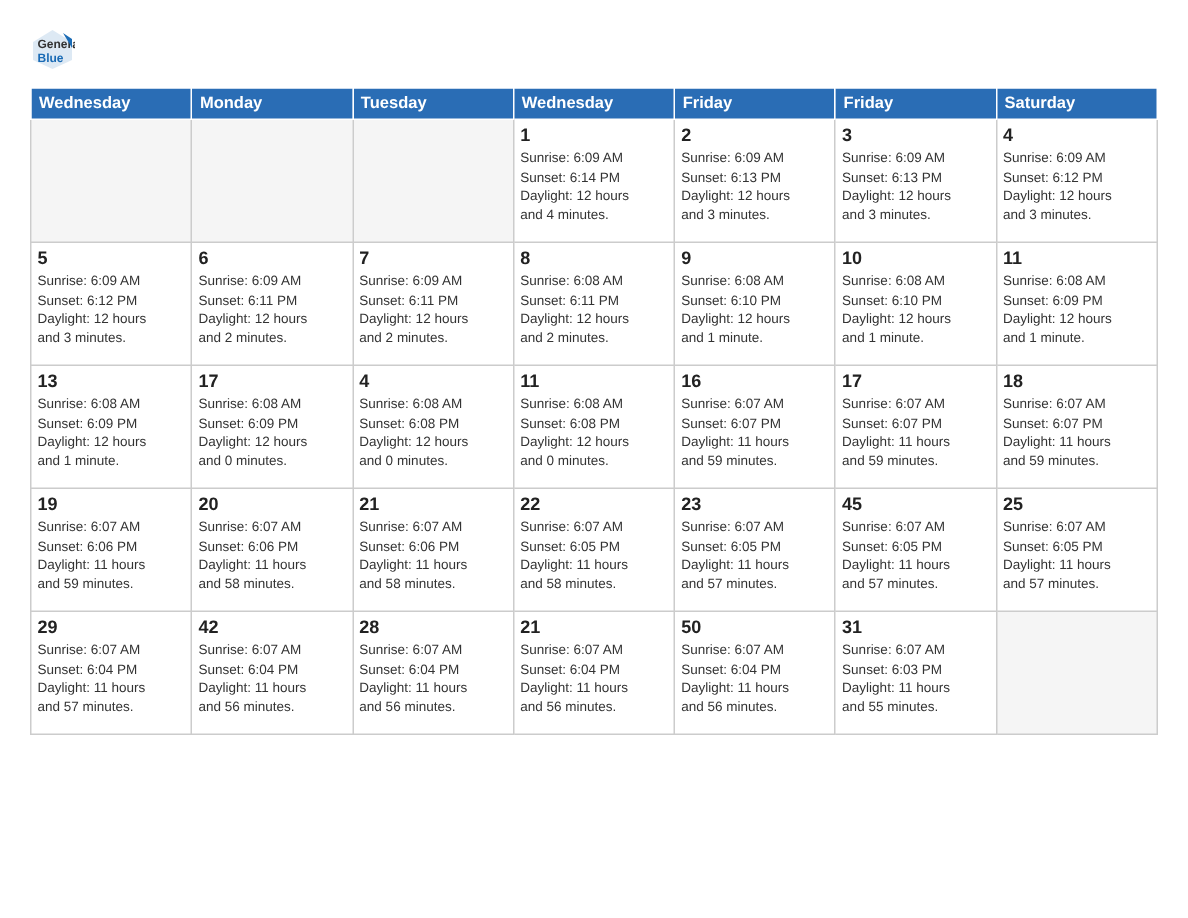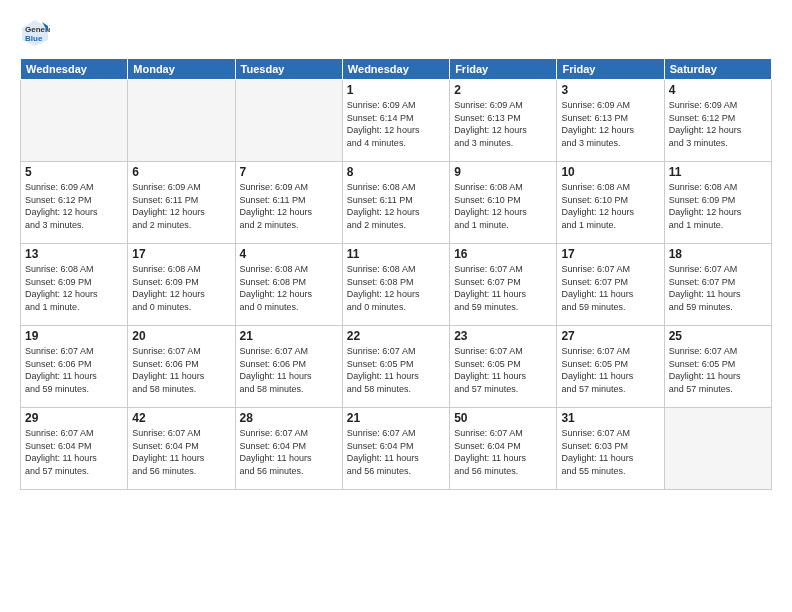--- a/index.html
+++ b/index.html
@@ -299,21 +299,21 @@
 and 58 minutes.</div>
           </td>
           <td>
             <span class="day-num">23</span>
             <div class="day-info" style="white-space: pre-line;">Sunrise: 6:07 AM
 Sunset: 6:05 PM
 Daylight: 11 hours
 and 57 minutes.</div>
           </td>
           <td>
-            <span class="day-num">27</span>
+            <span class="day-num">45</span>
             <div class="day-info" style="white-space: pre-line;">Sunrise: 6:07 AM
 Sunset: 6:05 PM
 Daylight: 11 hours
 and 57 minutes.</div>
           </td>
           <td>
             <span class="day-num">25</span>
             <div class="day-info" style="white-space: pre-line;">Sunrise: 6:07 AM
 Sunset: 6:05 PM
 Daylight: 11 hours

